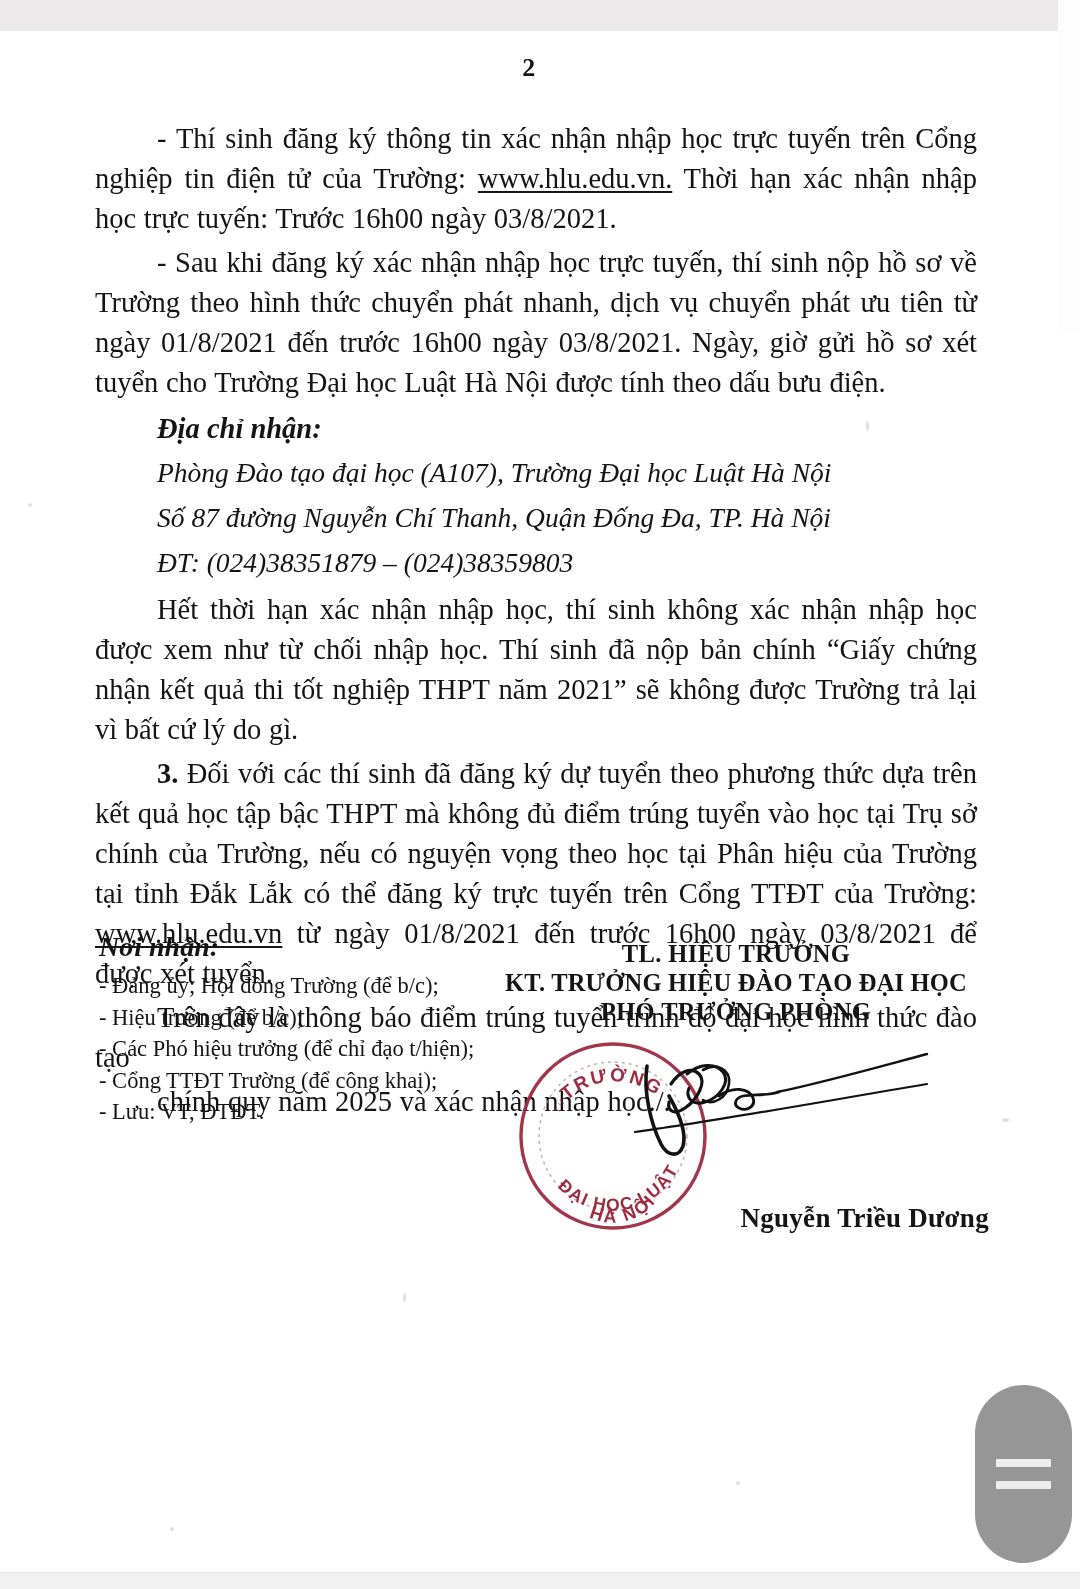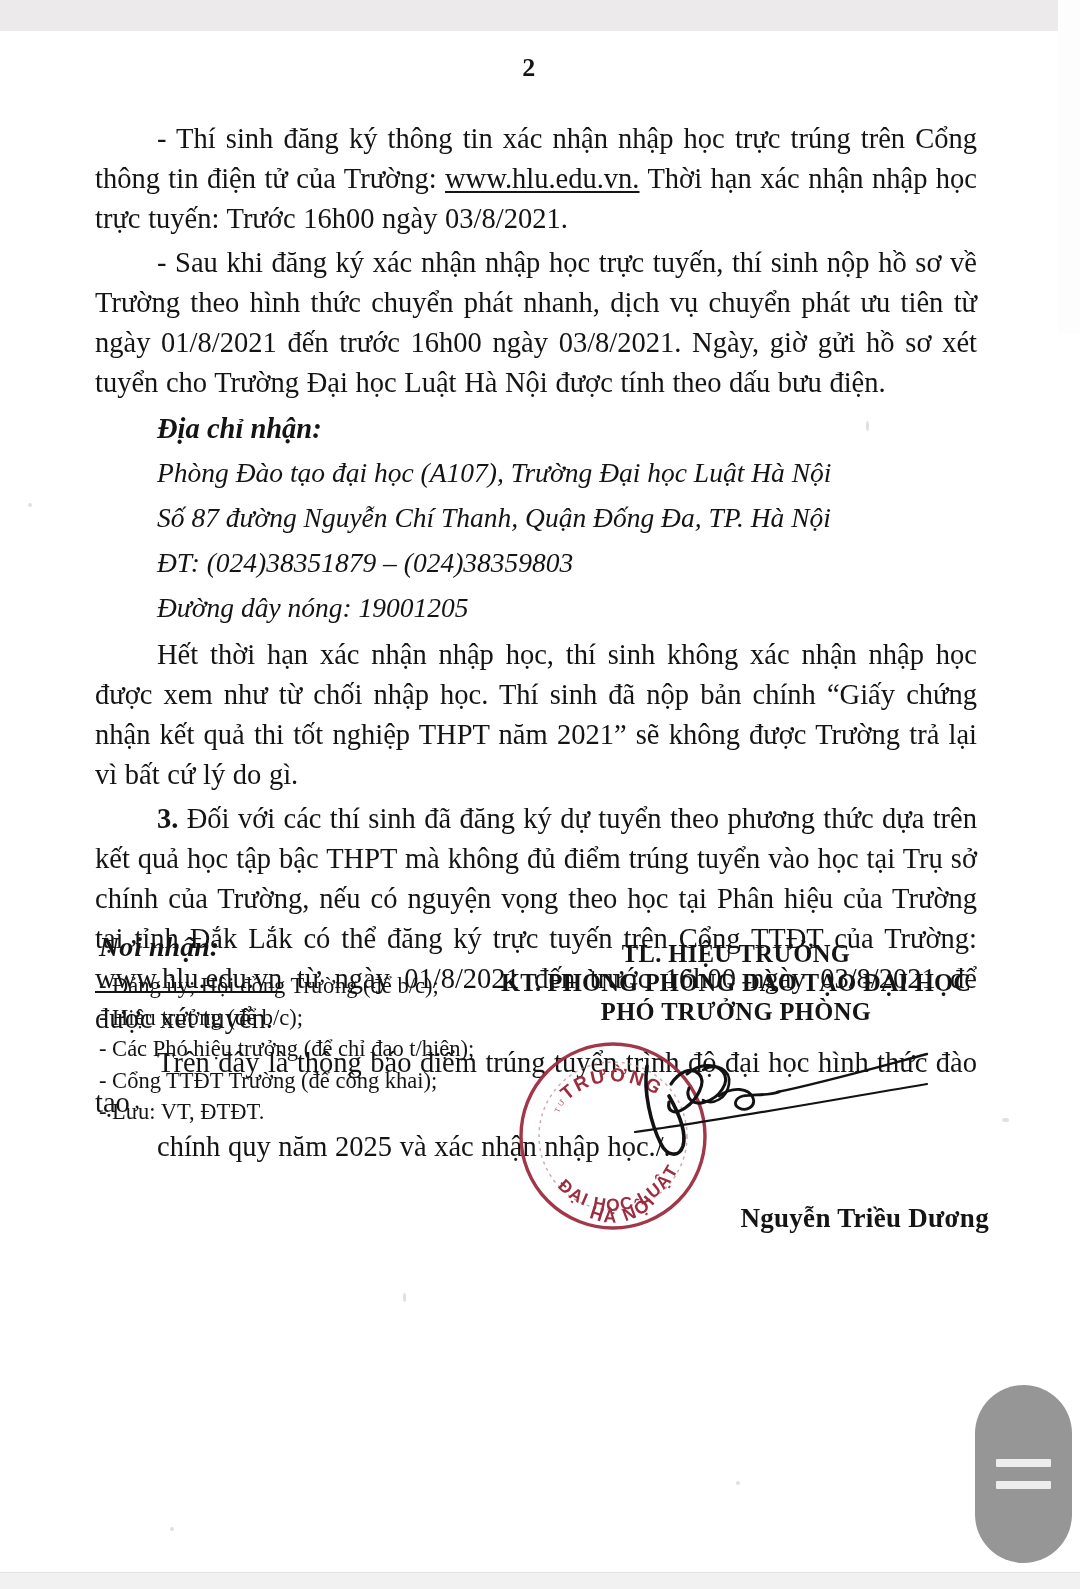--- a/index.html
+++ b/index.html
@@ -262,30 +262,29 @@
 
     <div class="speck" style="left:28px;top:472px;width:4px;height:4px;"></div>
     <div class="speck" style="left:866px;top:390px;width:3px;height:10px;"></div>
     <div class="speck" style="left:1002px;top:1087px;width:7px;height:4px;"></div>
     <div class="speck" style="left:403px;top:1262px;width:3px;height:9px;"></div>
     <div class="speck" style="left:170px;top:1496px;width:4px;height:4px;"></div>
     <div class="speck" style="left:736px;top:1450px;width:4px;height:4px;"></div>
 
     <div class="body-col">
 
-      <p class="para"><span>- Thí sinh đăng ký thông tin xác nhận nhập học trực trúng trên Cổng thông tin điện tử của Trường: </span><span class="u-link">www.hlu.edu.vn.</span><span> Thời hạn xác nhận nhập học trực tuyến: Trước 16h00 ngày 03/8/2021.</span></p>
+      <p class="para"><span>- Thí sinh đăng ký thông tin xác nhận nhập học trực tuyến trên Cổng nghiệp tin điện tử của Trường: </span><span class="u-link">www.hlu.edu.vn.</span><span> Thời hạn xác nhận nhập học trực tuyến: Trước 16h00 ngày 03/8/2021.</span></p>
 
       <p class="para gap-top">- Sau khi đăng ký xác nhận nhập học trực tuyến, thí sinh nộp hồ sơ về Trường theo hình thức chuyển phát nhanh, dịch vụ chuyển phát ưu tiên từ ngày 01/8/2021 đến trước 16h00 ngày 03/8/2021. Ngày, giờ gửi hồ sơ xét tuyển cho Trường Đại học Luật Hà Nội được tính theo dấu bưu điện.</p>
 
       <div>
         <div class="addr-title">Địa chỉ nhận:</div>
         <div class="addr-line">Phòng Đào tạo đại học (A107), Trường Đại học Luật Hà Nội</div>
         <div class="addr-line">Số 87 đường Nguyễn Chí Thanh, Quận Đống Đa, TP. Hà Nội</div>
         <div class="addr-line">ĐT: (024)38351879 – (024)38359803</div>
-        <div class="addr-line">Đường dây nóng: 19001205</div>
       </div>
 
       <p class="para gap-top">Hết thời hạn xác nhận nhập học, thí sinh không xác nhận nhập học được xem như từ chối nhập học. Thí sinh đã nộp bản chính “Giấy chứng nhận kết quả thi tốt nghiệp THPT năm 2021” sẽ không được Trường trả lại vì bất cứ lý do gì.</p>
 
       <p class="para gap-top"><span class="num-lead">3.</span><span> Đối với các thí sinh đã đăng ký dự tuyển theo phương thức dựa trên kết quả học tập bậc THPT mà không đủ điểm trúng tuyển vào học tại Trụ sở chính của Trường, nếu có nguyện vọng theo học tại Phân hiệu của Trường tại tỉnh Đắk Lắk có thể đăng ký trực tuyến trên Cổng TTĐT của Trường: </span><span class="u-link">www.hlu.edu.vn</span><span> từ ngày 01/8/2021 đến trước 16h00 ngày 03/8/2021 để được xét tuyển.</span></p>
 
       <p class="para closing-1">Trên đây là thông báo điểm trúng tuyển trình độ đại học hình thức đào tạo</p>
       <p class="para closing-2">chính quy năm 2025 và xác nhận nhập học./.</p>
 
     </div>
@@ -298,21 +297,21 @@
           <li>- Đảng ủy; Hội đồng Trường (để b/c);</li>
           <li>- Hiệu trưởng (để b/c);</li>
           <li>- Các Phó hiệu trưởng (để chỉ đạo t/hiện);</li>
           <li>- Cổng TTĐT Trường (để công khai);</li>
           <li>- Lưu: VT, ĐTĐT.</li>
         </ul>
       </div>
 
       <div class="signature-block">
         <div class="sig-line">TL. HIỆU TRƯỞNG</div>
-        <div class="sig-line l2">KT. PHÒNG PHÒNG ĐÀO TẠO ĐẠI HỌC</div>
+        <div class="sig-line l2">KT. TRƯỞNG HIỆU ĐÀO TẠO ĐẠI HỌC</div>
         <div class="sig-line">PHÓ TRƯỞNG PHÒNG</div>
 
         <div class="sig-area">
 
           <div class="seal">
             <svg viewBox="0 0 200 200" width="200" height="200" aria-hidden="true">
               <defs>
                 <path id="arcTop" d="M 34,112 A 68,68 0 0 1 160,78" fill="none"></path>
                 <path id="arcMid" d="M 30,128 A 74,74 0 0 0 172,112" fill="none"></path>
                 <path id="arcBot" d="M 52,160 A 56,56 0 0 0 152,150" fill="none"></path>

